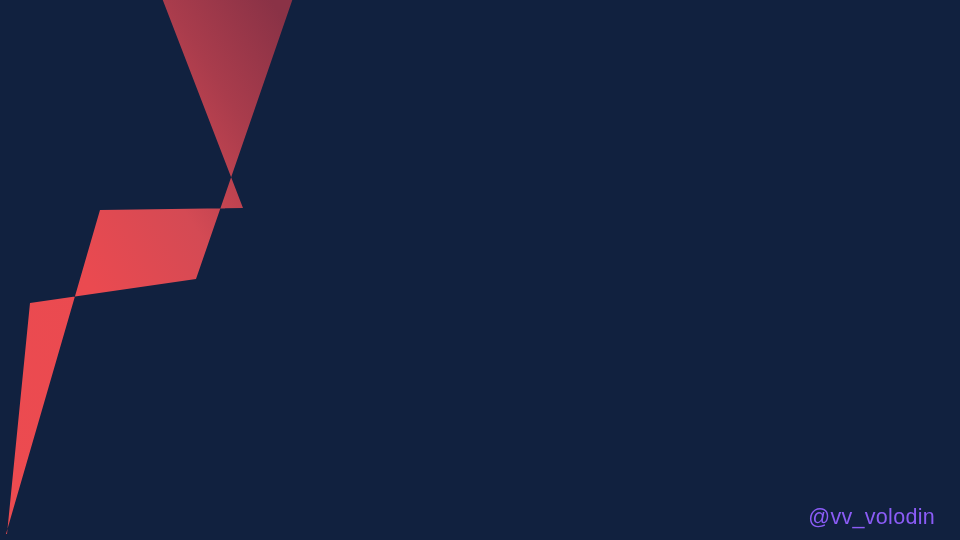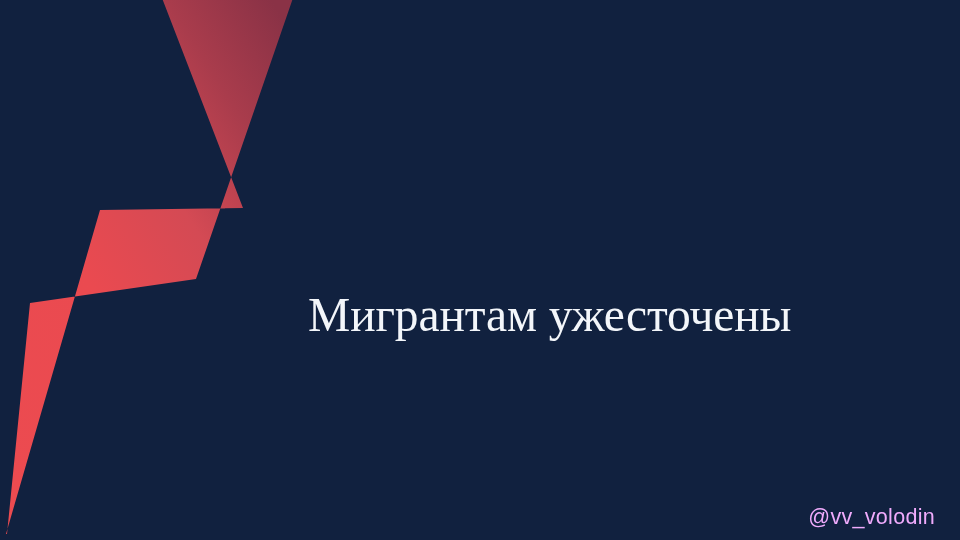--- a/index.html
+++ b/index.html
@@ -43,21 +43,21 @@
   .headline-line {
     display: block;
     white-space: nowrap;
   }
 
   
   #watermark {
     position: absolute;
     right: 25px;
     bottom: 12px;
-    color: #f0abfc;
+    color: #8b5cf6;
     font-family: "Liberation Sans", "DejaVu Sans", sans-serif;
     font-size: 21.5px;
     font-weight: 400;
     letter-spacing: 0.3px;
     line-height: 1;
     margin-left: 30px;
   }
 </style>
 </head>
 <body>
@@ -84,19 +84,18 @@
                L 7,534
                L 6,534
                L 100,210
                L 243,208
                Z" fill="url(#boltGrad)"></path>
       <path d="M 162,-2 L 293,-2 L 196,279 L 93,210 Z" fill="url(#boltGrad)" opacity="0"></path>
     </svg>
   </div>
 
   <div id="headline">
-    <span class="headline-line">Мигрантам ужесточены</span>
     
   </div>
 
   <div id="watermark">@vv_volodin</div>
 
 </div>
 
 </body></html>

